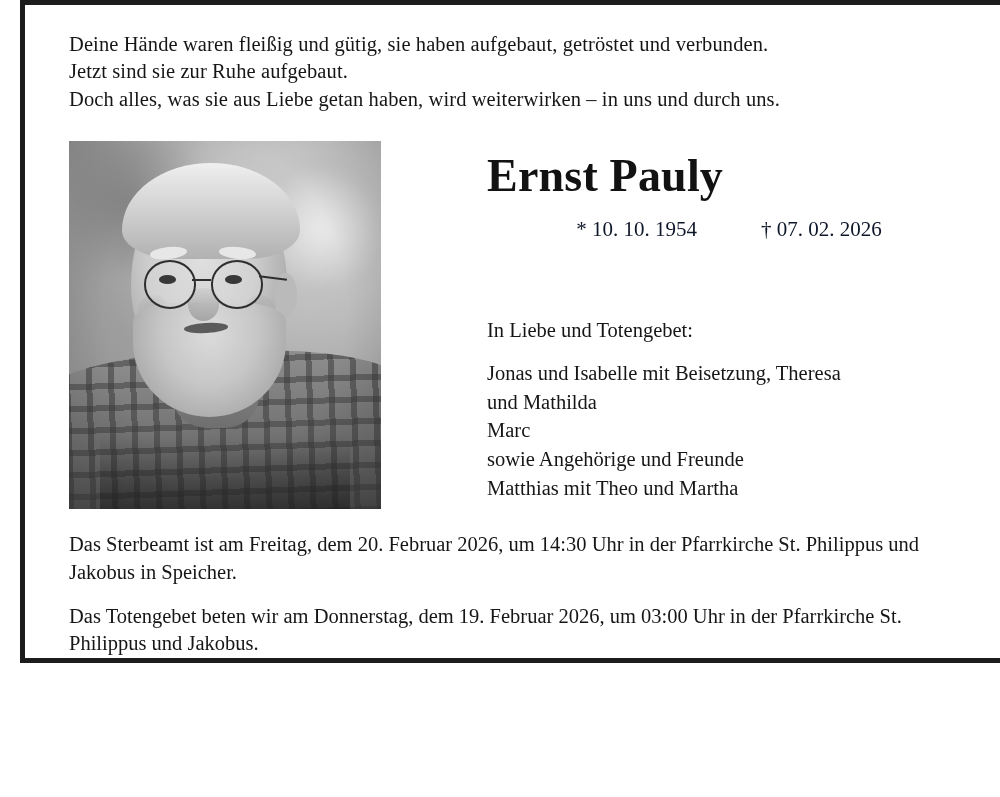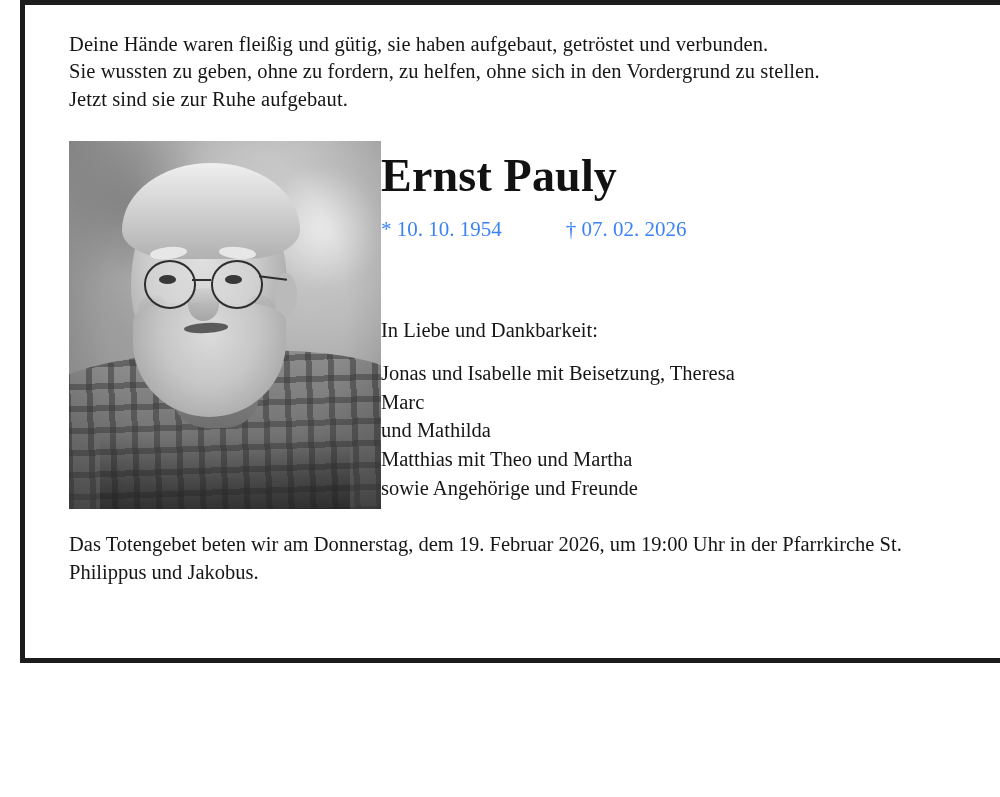--- a/index.html
+++ b/index.html
@@ -215,35 +215,37 @@
     border-radius: 50% 60% 55% 40%;
   }
   .vignette {
     position: absolute;
     inset: 0;
     background: radial-gradient(ellipse at 50% 45%, rgba(0,0,0,0) 55%, rgba(0,0,0,0.18) 100%);
   }
 
   .right-col {
     flex: 1 1 auto;
+    padding-left: 106px;
     padding-top: 10px;
   }
   .name {
     font-size: 46px;
     font-weight: bold;
     letter-spacing: 0.2px;
     line-height: 1.1;
     color: #121212;
   }
   .dates {
     margin-top: 16px;
     font-size: 21px;
     display: flex;
     gap: 64px;
-    color: #3b82f6;
+    color: #0f172a;
+    justify-content: center;
   }
   .family {
     margin-top: 74px;
     font-size: 20.5px;
     line-height: 1.4;
     color: #161616;
   }
   .family .lead {
     margin-bottom: 14px;
   }
@@ -271,22 +273,22 @@
     margin-bottom: 0;
   }
 </style>
 </head>
 <body>
 
 <div class="notice">
 
   <div class="poem">
     <div>Deine Hände waren fleißig und gütig, sie haben aufgebaut, getröstet und verbunden.</div>
-    <div>Sie wussten zu geben, ohne zu fordern, zu helfen, ohne sich in den Vordergrund zu stellen.</div>
     <div>Jetzt sind sie zur Ruhe aufgebaut.</div>
+    <div>Doch alles, was sie aus Liebe getan haben, wird weiterwirken – in uns und durch uns.</div>
   </div>
 
   <div class="middle">
 
     <div class="portrait-wrap">
       <div class="portrait">
         <div class="bg-blur"></div>
         <div class="bg-blob1"></div>
         <div class="bg-blob2"></div>
         <div class="shirt"></div>
@@ -313,28 +315,29 @@
     </div>
 
     <div class="right-col">
       <div class="name">Ernst Pauly</div>
       <div class="dates">
         <span>* 10. 10. 1954</span>
         <span>† 07. 02. 2026</span>
       </div>
 
       <div class="family">
-        <div class="lead">In Liebe und Dankbarkeit:</div>
+        <div class="lead">In Liebe und Totengebet:</div>
         <div class="member">Jonas und Isabelle mit Beisetzung, Theresa</div>
+        <div class="member">und Mathilda</div>
         <div class="member">Marc</div>
-        <div class="member">und Mathilda</div>
+        <div class="member">sowie Angehörige und Freunde</div>
         <div class="member">Matthias mit Theo und Martha</div>
-        <div class="member">sowie Angehörige und Freunde</div>
       </div>
     </div>
   </div>
 
 
   <div class="details">
-    <p>Das Totengebet beten wir am Donnerstag, dem 19. Februar 2026, um 19:00 Uhr in der Pfarrkirche St. Philippus und Jakobus.</p>
+    <p>Das Sterbeamt ist am Freitag, dem 20. Februar 2026, um 14:30 Uhr in der Pfarrkirche St. Philippus und Jakobus in Speicher.</p>
+    <p>Das Totengebet beten wir am Donnerstag, dem 19. Februar 2026, um 03:00 Uhr in der Pfarrkirche St. Philippus und Jakobus.</p>
   </div>
 
 </div>
 
 </body></html>

